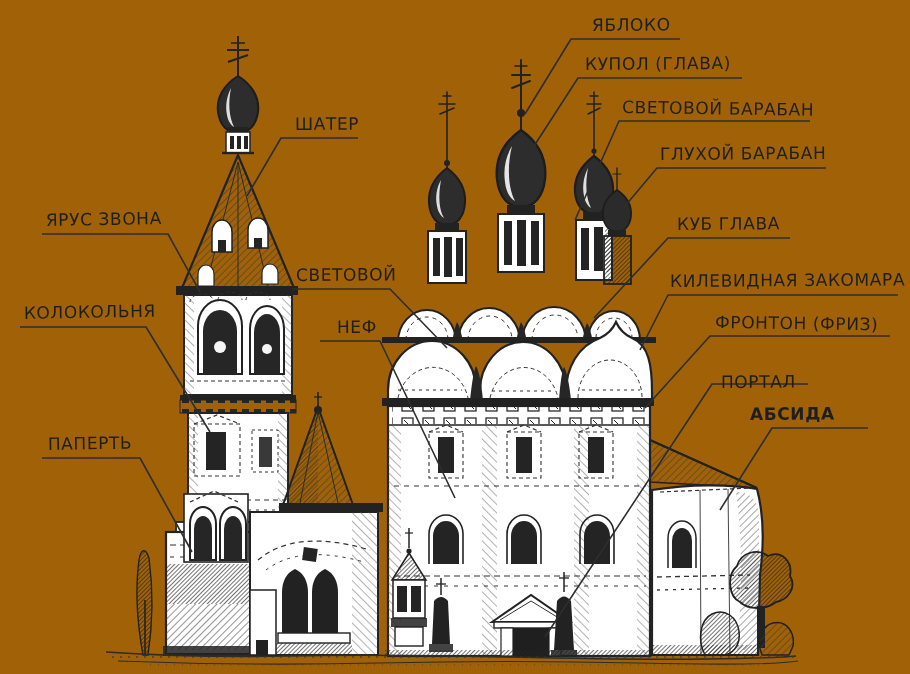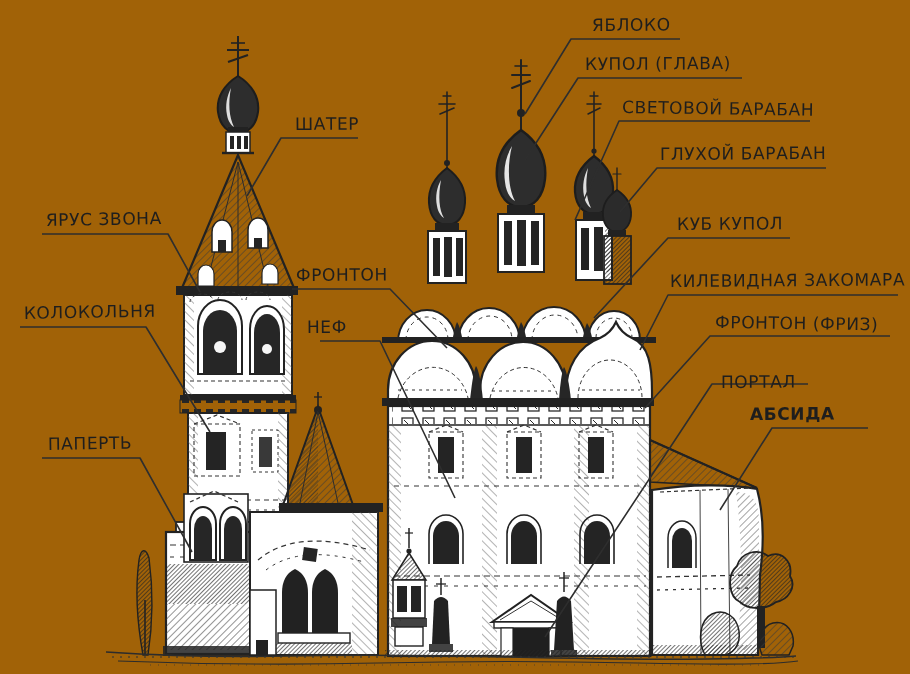--- a/index.html
+++ b/index.html
@@ -318,25 +318,25 @@
     <polyline points="292,289 390,289 447,348"></polyline>
     <polyline points="320,341 380,341 455,498"></polyline>
     <polyline points="42,458 140,458 192,552"></polyline>
   </g>
 </svg>
 
 <div class="lbl r0" style="left:592px;top:15px;">ЯБЛОКО</div>
 <div class="lbl r0" style="left:585px;top:54px;">КУПОЛ (ГЛАВА)</div>
 <div class="lbl r1" style="left:622px;top:97px;">СВЕТОВОЙ БАРАБАН</div>
 <div class="lbl r0" style="left:660px;top:144px;">ГЛУХОЙ БАРАБАН</div>
-<div class="lbl r0" style="left:677px;top:214px;">КУБ КУПОЛ</div>
+<div class="lbl r0" style="left:677px;top:214px;">КУБ ГЛАВА</div>
 <div class="lbl r0" style="left:670px;top:271px;">КИЛЕВИДНАЯ ЗАКОМАРА</div>
 <div class="lbl r1" style="left:715px;top:312px;">ФРОНТОН (ФРИЗ)</div>
 <div class="lbl r0" style="left:721px;top:360px;margin-top:12px;">ПОРТАЛ</div>
 <div class="lbl r0" style="left:750px;top:404px;font-weight:bold;">АБСИДА</div>
 <div class="lbl r0" style="left:285px;top:114px;margin-left:10px;">ШАТЕР</div>
 <div class="lbl r-1" style="left:46px;top:210px;">ЯРУС ЗВОНА</div>
 <div class="lbl r-1" style="left:24px;top:303px;">КОЛОКОЛЬНЯ</div>
-<div class="lbl r0" style="left:296px;top:265px;">ФРОНТОН</div>
-<div class="lbl r0" style="left:307px;top:317px;">НЕФ</div>
+<div class="lbl r0" style="left:296px;top:265px;">СВЕТОВОЙ</div>
+<div class="lbl r0" style="left:337px;top:317px;">НЕФ</div>
 <div class="lbl r-1" style="left:48px;top:434px;">ПАПЕРТЬ</div>
 
 </div>
 
 </body></html>

